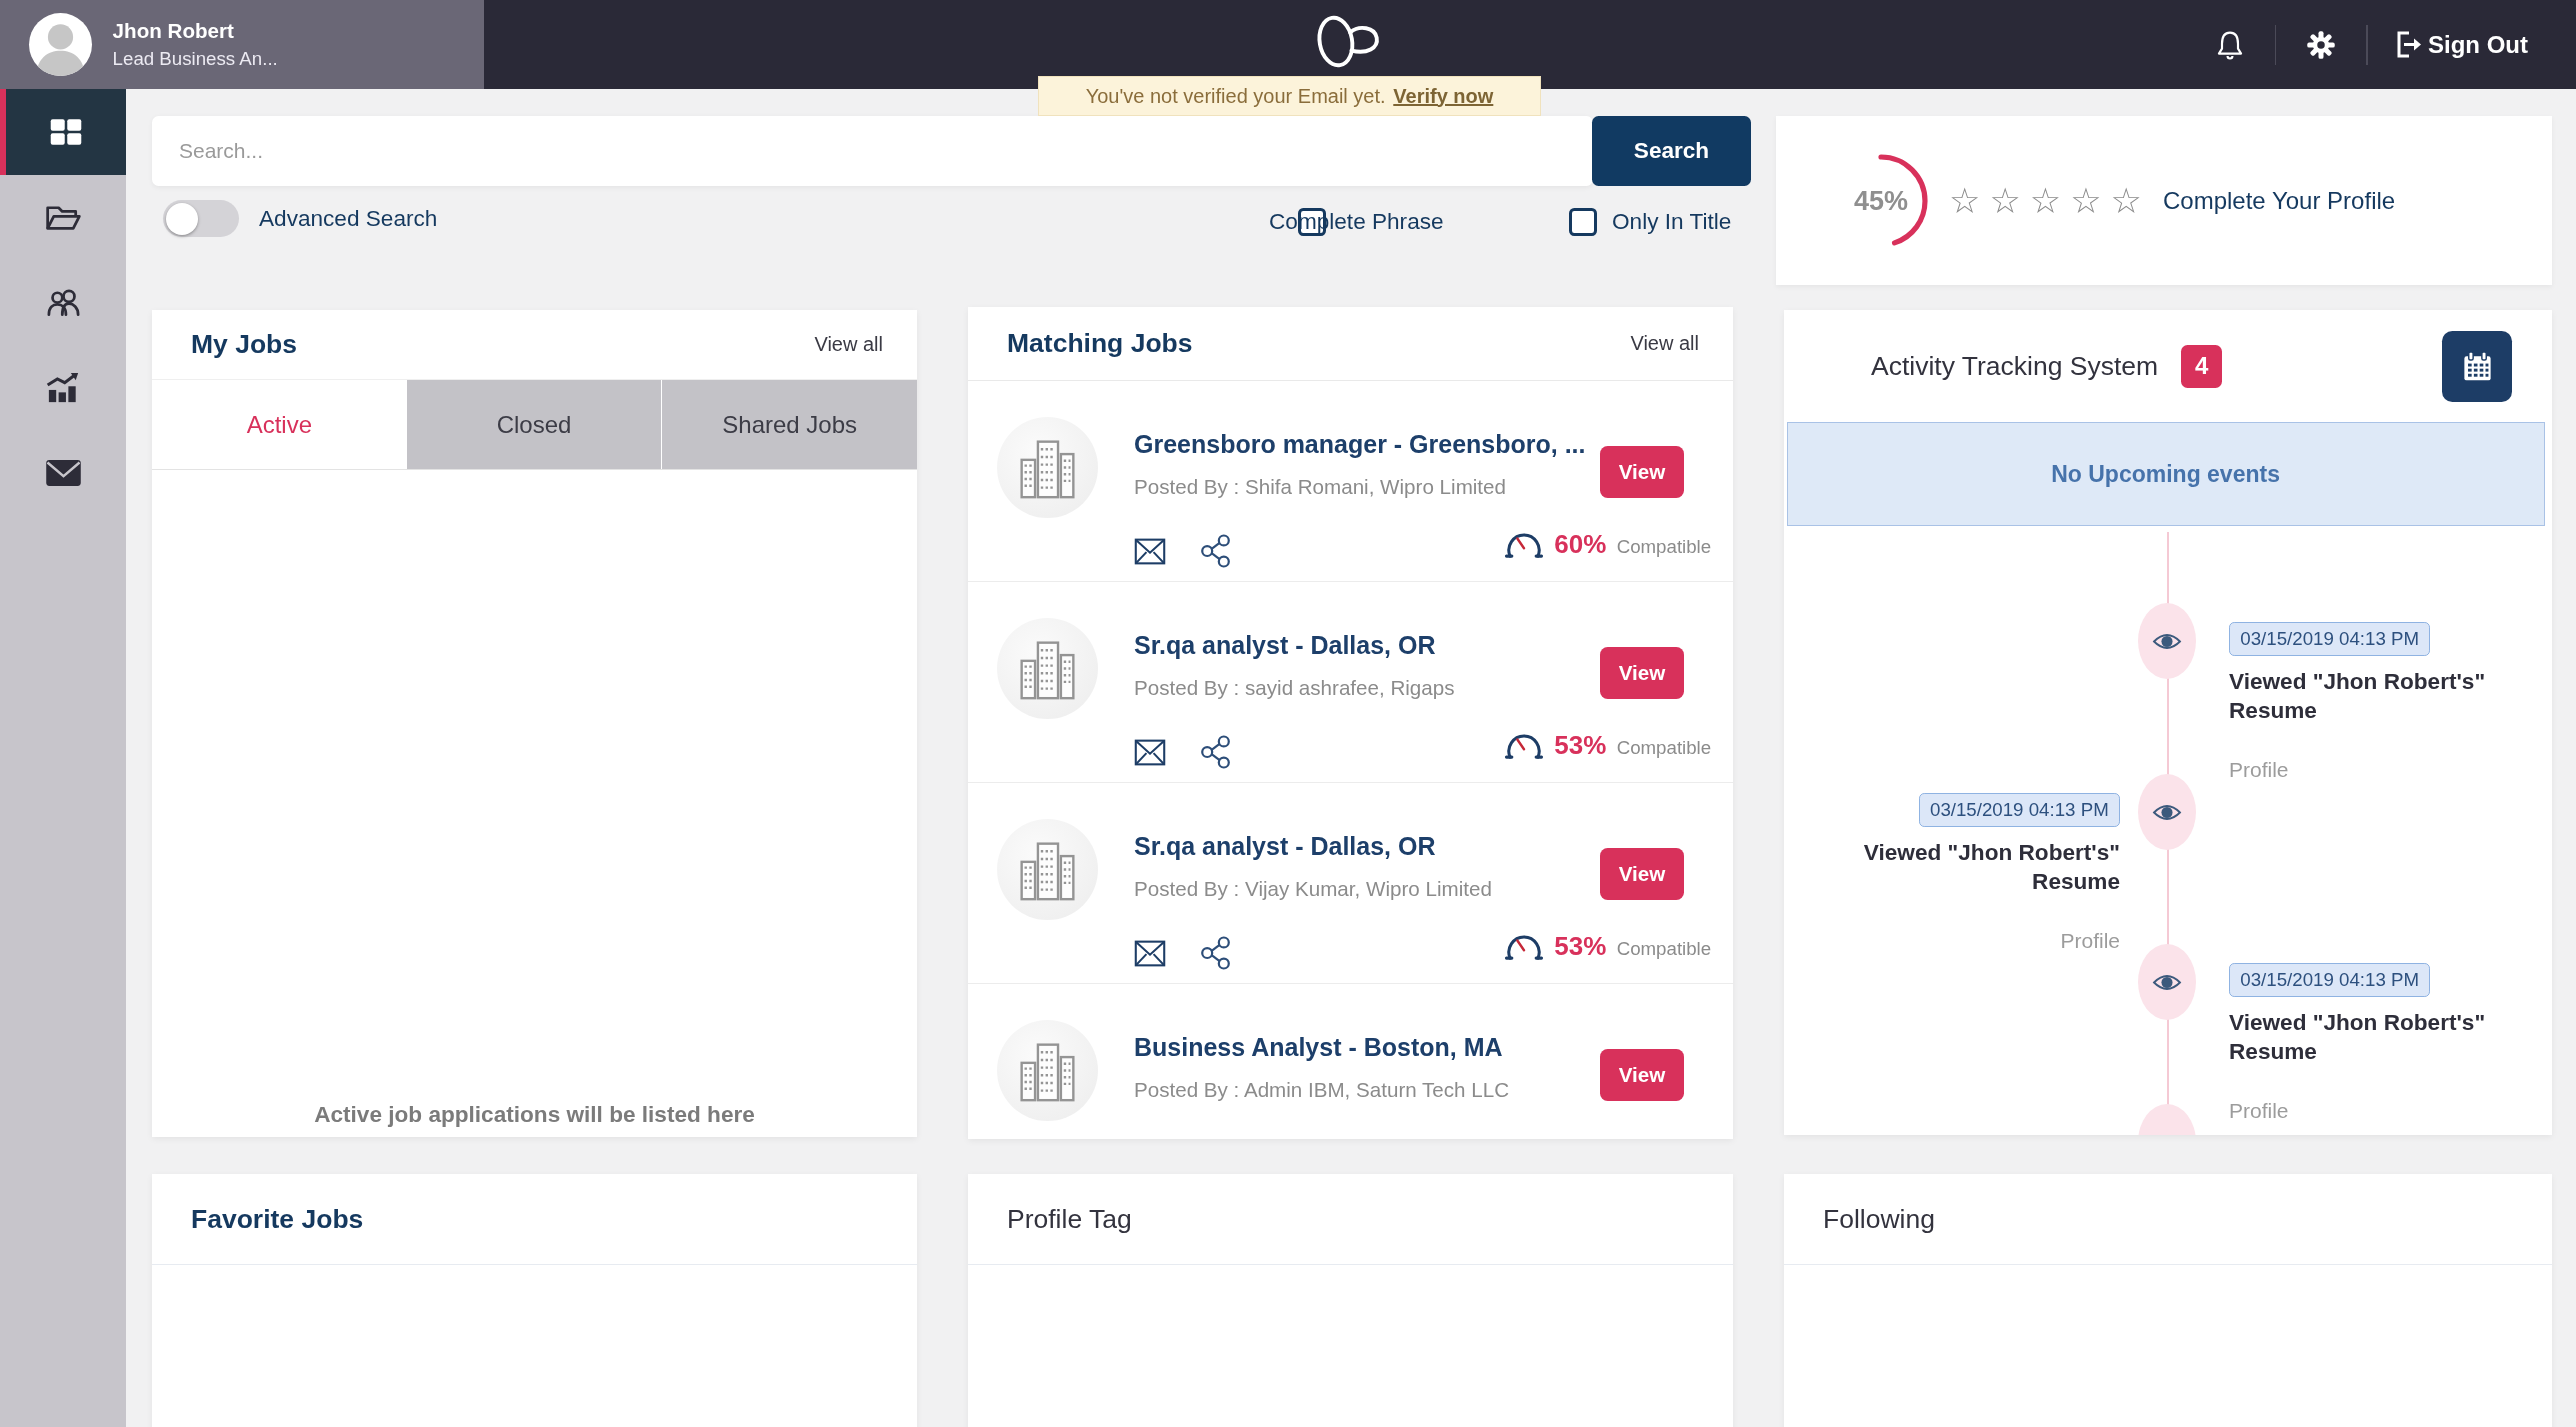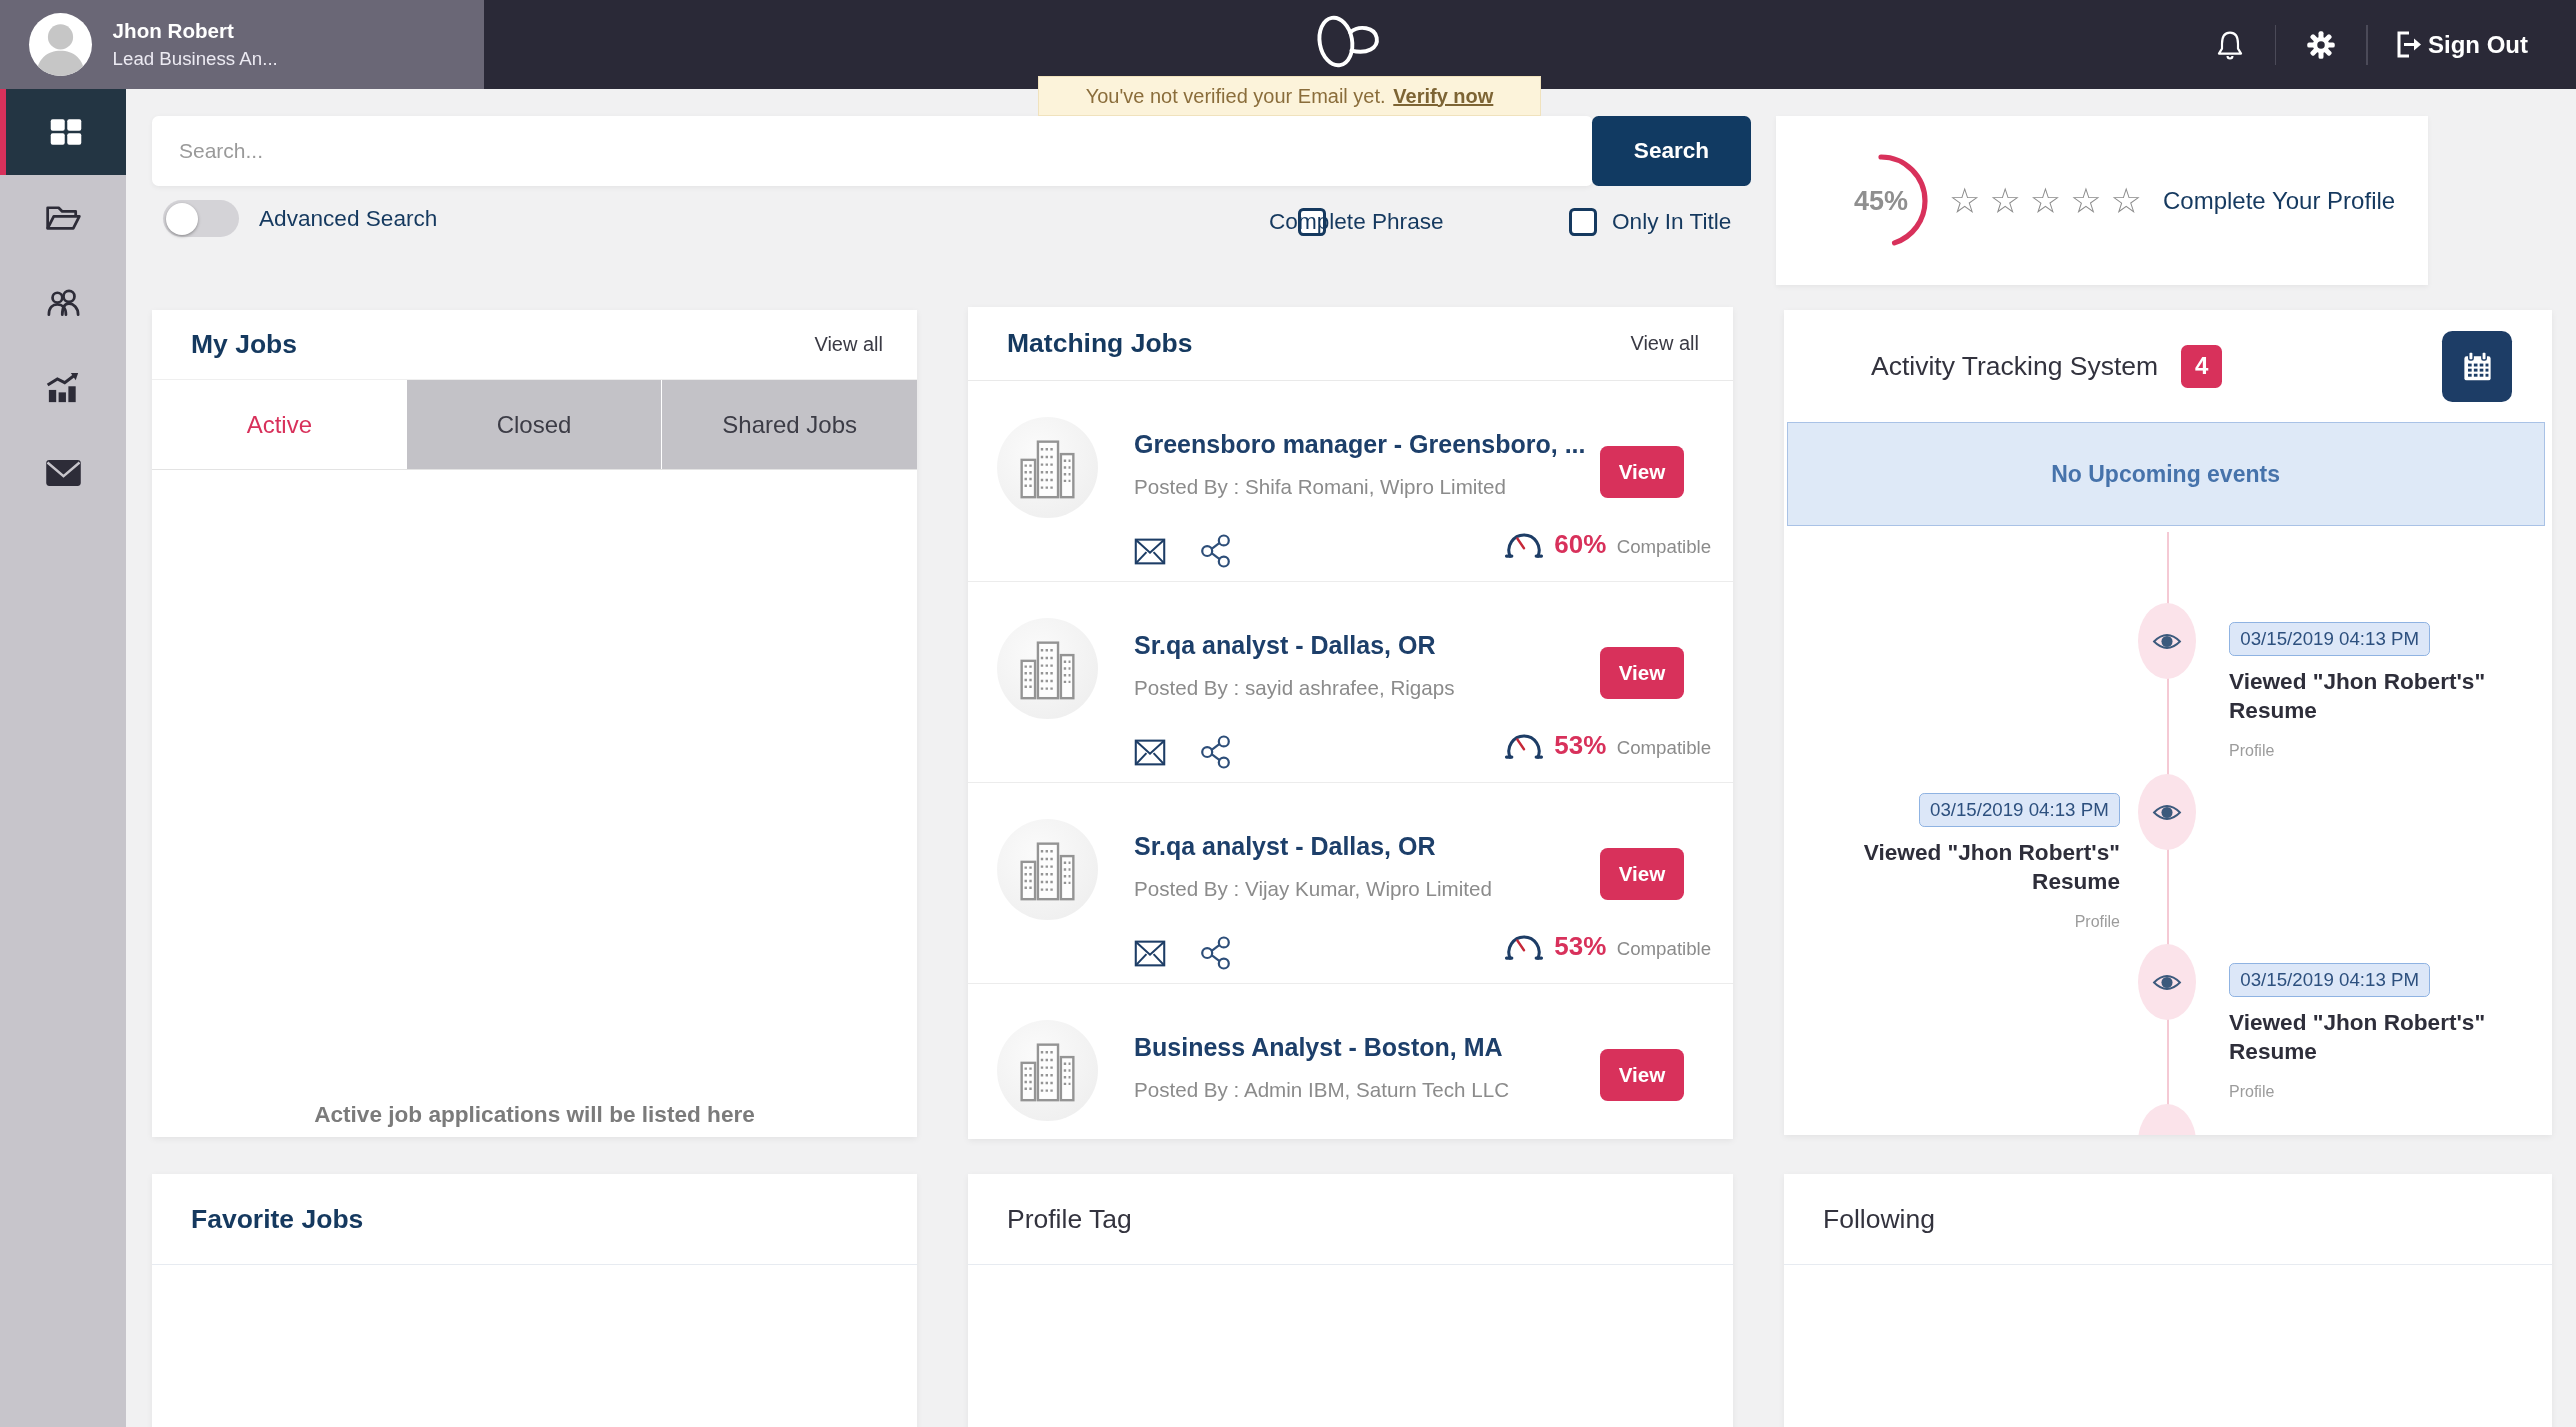--- a/index.html
+++ b/index.html
@@ -49,21 +49,21 @@
     border-radius:18.7px; cursor:pointer; }
   .toggle-knob { position:absolute; left:2.6px; top:2.6px; width:32px; height:32px; border-radius:50%;
     background:#ffffff; box-shadow:0 1.3px 3.2px rgba(0,0,0,.35); }
   .adv-label { position:absolute; left:259px; top:200px; height:37px; display:flex; align-items:center;
     font-size:22.6px; color:#15395f; }
   .checkbox { position:absolute; width:28px; height:28px; border:3.2px solid #15395f; border-radius:5.2px;
     background:#fff; cursor:pointer; }
   .cb-label { position:absolute; font-size:22.6px; color:#15395f; height:28px; display:flex; align-items:center; }
 
   
-  .profile-card { position:absolute; left:1776px; top:116px; width:652px; height:169px; background:#fff;
+  .profile-card { position:absolute; left:1776px; top:116px; width:776px; height:169px; background:#fff;
     box-shadow:0 1.9px 5.2px rgba(0,0,0,.05); }
   .arc-wrap { position:absolute; left:50px; top:30px; width:110px; height:110px; }
   .arc-pct { position:absolute; left:0; top:0; width:110px; height:110px; display:flex; align-items:center;
     justify-content:center; font-size:27px; font-weight:bold; color:#8f8f8f; }
   .stars { position:absolute; left:173px; top:0; height:169px; display:flex; align-items:center;
     font-size:35px; color:#8c8c8c; letter-spacing:9px; }
   .profile-label { position:absolute; left:387px; top:0; height:169px; display:flex; align-items:center;
     font-size:24px; color:#15395f; cursor:pointer; }
 
   
@@ -112,21 +112,21 @@
     border:1.9px solid #a9c2e6; display:flex; align-items:center; justify-content:center;
     font-size:23px; font-weight:bold; color:#4673ab; }
   .tl-line { position:absolute; left:383px; top:222px; width:1.9px; height:603px; background:#f5c9d4; }
   .tl-node { position:absolute; left:354px; width:58px; height:76px; border-radius:50%;
     background:#fbe3ea; display:flex; align-items:center; justify-content:center; z-index:2; }
   .tl-entry { position:absolute; width:310px; }
   .tl-entry-left { text-align:right; }
   .tl-date { display:inline-block; background:#dce7f8; border:1.3px solid #8fb3e2; border-radius:5.2px;
     padding:5.2px 10.3px; font-size:18.7px; color:#2d507e; }
   .tl-text { margin-top:10.3px; font-size:22.6px; font-weight:bold; color:#2e2e3a; line-height:29px; }
-  .tl-sub { margin-top:17px; font-size:16px; color:#9c9c9c; }
+  .tl-sub { margin-top:33px; font-size:21px; color:#9c9c9c; }
 
   
   .card-fav { left:152px; top:1174px; width:765px; height:284px; }
   .card-ptag { left:968px; top:1174px; width:765px; height:284px; }
   .card-follow { left:1784px; top:1174px; width:768px; height:284px; }
   .bottom-header { height:91px; display:flex; align-items:center; padding:0 39px; border-bottom:1.3px solid #e7ebf1; }
 </style>
 </head>
 <body>
 

